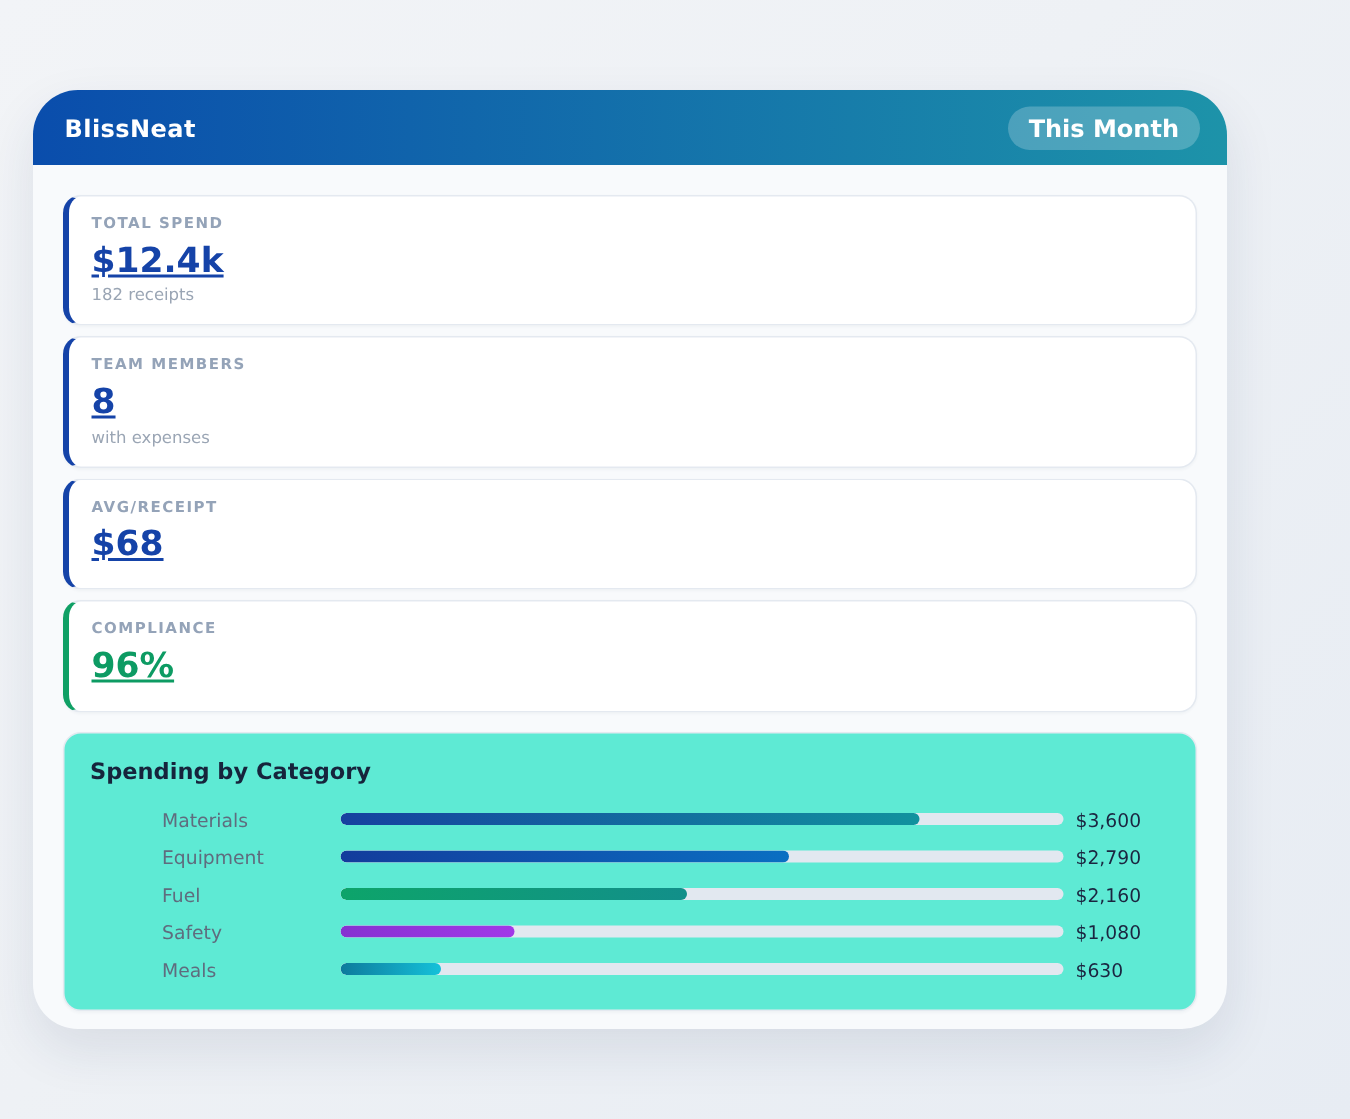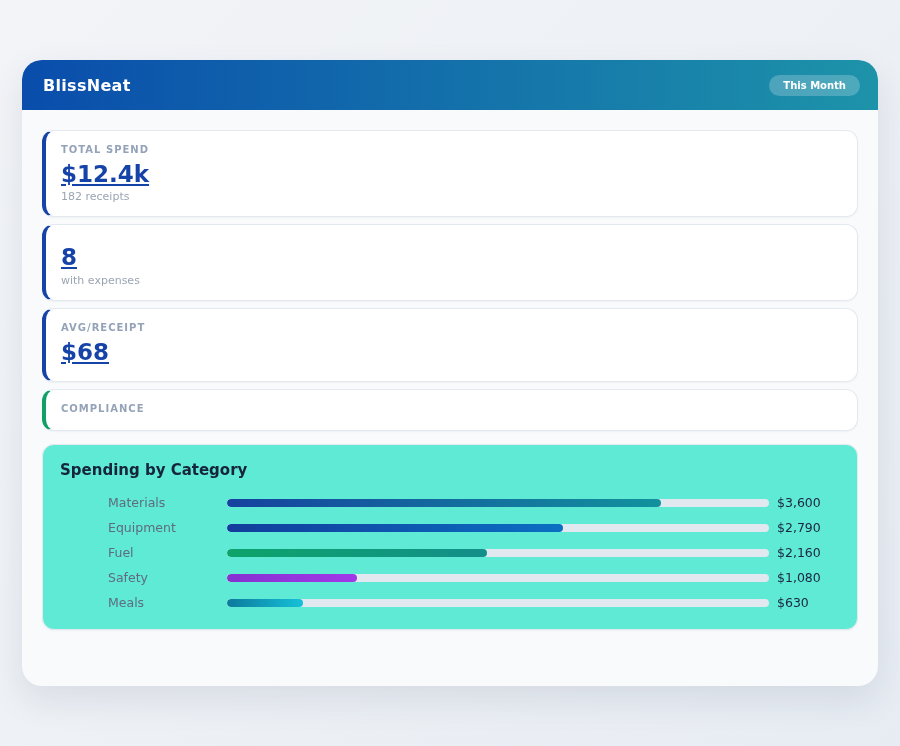--- a/index.html
+++ b/index.html
@@ -5,44 +5,44 @@
   * { margin: 0; padding: 0; box-sizing: border-box; }
   html, body { width: 900px; height: 746px; }
   body {
     font-family: "DejaVu Sans", sans-serif;
     background: linear-gradient(135deg, #f2f4f7 0%, #eef1f5 45%, #e7ecf3 100%);
     overflow: hidden;
   }
   .shell {
     position: absolute;
     left: 22px; top: 60px;
-    width: 856px; height: 626px;
+    width: 796px; height: 626px;
     background: #f8fafc;
-    border-radius: 20px;
+    border-radius: 30px;
     box-shadow: 0 14px 34px rgba(30, 50, 90, 0.10);
     overflow: hidden;
   }
   .app-header {
     height: 50px;
     display: flex;
     align-items: center;
     justify-content: space-between;
     padding: 0 18px 0 21px;
     border-radius: 18px 18px 0 0;
   }
   .app-title {
     color: #ffffff;
     font-size: 16px;
     font-weight: bold;
     letter-spacing: 0.3px;
   }
   .period-badge {
     background: rgba(255, 255, 255, 0.22);
     color: #ffffff;
-    font-size: 10px;
+    font-size: 16px;
     font-weight: bold;
     padding: 5px 14px;
     border-radius: 999px;
     border: none;
     cursor: pointer;
     font-family: inherit;
   }
   .content { padding: 20px; }
   .stat-card {
     background: #ffffff;
@@ -133,32 +133,34 @@
 
   <div class="content">
 
     <div class="stat-card" style="border-left-color: rgb(21, 67, 168);">
       <div class="stat-label">TOTAL SPEND</div>
       <div class="stat-value" style="color: rgb(21, 67, 168);">$12.4k</div>
       <div class="stat-sub">182 receipts</div>
     </div>
 
     <div class="stat-card" style="border-left-color: rgb(21, 67, 168);">
+      <div class="stat-label">TEAM MEMBERS</div>
       <div class="stat-value" style="color: rgb(21, 67, 168);">8</div>
       <div class="stat-sub">with expenses</div>
     </div>
 
     <div class="stat-card" style="border-left-color: rgb(21, 67, 168);">
       <div class="stat-label">AVG/RECEIPT</div>
       <div class="stat-value" style="color: rgb(21, 67, 168);">$68</div>
       <div class="stat-sub"></div>
     </div>
 
     <div class="stat-card" style="border-left-color: rgb(16, 160, 101);">
       <div class="stat-label">COMPLIANCE</div>
+      <div class="stat-value" style="color: rgb(13, 155, 99);">96%</div>
       <div class="stat-sub"></div>
     </div>
 
     <div class="category-card">
       <div class="category-title">Spending by Category</div>
 
       <div class="bar-row">
         <div class="bar-label">Materials</div>
         <div class="bar-track">
           <div class="bar-fill" style="width: 80%; background: linear-gradient(90deg, rgb(22, 65, 159), rgb(17, 146, 158));"></div>

